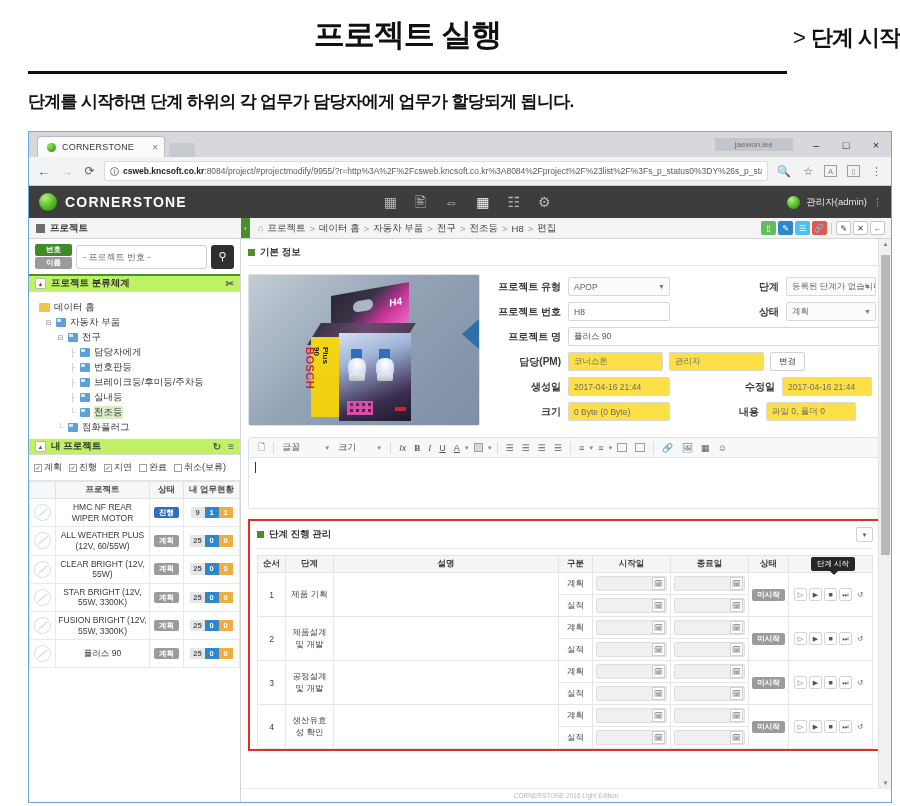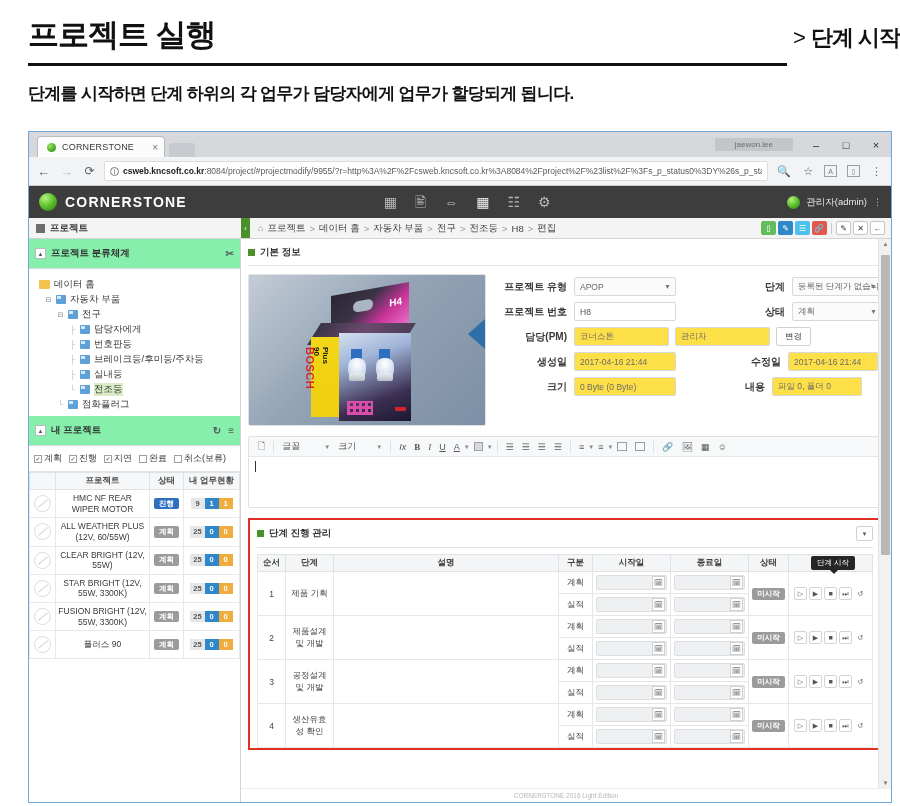--- a/index.html
+++ b/index.html
@@ -11,21 +11,21 @@
     color:#222;
     overflow:hidden;
   }
 
   
   .slide-head { padding:14px 0 0 28px; }
   .slide-title {
     font-size:31px; font-weight:bold; color:#111; letter-spacing:-1px;
     display:flex; align-items:baseline; gap:6px;
   }
-  .slide-title .main { border-bottom:3px solid #111; padding-bottom:7px; }
+  .slide-title .main { border-bottom:3px solid #111; padding-bottom:15px;text-align:center; }
   .slide-title .sep { font-size:22px; font-weight:normal; }
   .slide-title .sub { font-size:22px; font-weight:bold; }
   .slide-desc {
     margin-top:16px; font-size:17px; font-weight:bold; color:#111; letter-spacing:-0.7px;
   }
 
   
   .browser {
     position:absolute; left:28px; top:131px; width:864px; height:672px;
     border:1px solid #6fa8dc; background:#d6d8dc;
@@ -152,21 +152,21 @@
   .search-input {
     flex:1; height:24px; border:1px solid #cfcfcf; border-radius:3px; background:#fff;
     font-size:9px; color:#aaa; padding:0 6px; font-family:inherit;
   }
   .search-btn {
     width:26px; height:24px; background:#2f2f2f; border-radius:3px; color:#fff;
     display:flex; align-items:center; justify-content:center; font-size:11px;
   }
 
   .panel-head {
-    height:30px; background:#86efac; border-bottom:1px solid #d8dbde;
+    height:16px; background:#bef264; border-bottom:1px solid #d8dbde;
     display:flex; align-items:center; padding:0 6px; gap:5px; font-size:9.5px;
     font-weight:bold; color:#333;
   }
   .panel-chev {
     width:11px; height:11px; border:1px solid #b6bbc0; background:#fff; font-size:6px;
     color:#555; display:flex; align-items:center; justify-content:center;
   }
   .panel-head .right { margin-left:auto; display:flex; gap:7px; color:#5a5a5a; font-size:10px; }
 
   .tree { padding:8px 0 4px 6px; font-size:9.5px; color:#3a3a3a; flex:none; }
@@ -498,20 +498,28 @@
           <span class="cb plain">✕</span>
           <span class="cb plain">←</span>
         </div>
       </div>
     </div>
 
     <div class="app-body">
 
       <div class="sidebar">
 
+        <div class="search-row">
+          <div class="seg">
+            <div class="seg-btn on">번호</div>
+            <div class="seg-btn off">이름</div>
+          </div>
+          <input class="search-input" placeholder="- 프로젝트 번호 -" style="">
+          <div class="search-btn">⚲</div>
+        </div>
 
         <div class="panel-head">
           <span class="panel-chev">▲</span>
           <span>프로젝트 분류체계</span>
           <span class="right">✂</span>
         </div>
 
         <div class="tree">
           <div class="tnode" style="padding-left:4px">
             <span class="tfolder"></span>
@@ -731,20 +739,24 @@
               <div class="frow">
                 <div class="flabel" style="width:78px">프로젝트 번호</div>
                 <div class="fin" style="width:102px">H8</div>
                 <div class="flabel" style="width:116px">상태</div>
                 <div class="fsel" style="width:90px">
                     <span>계획</span>
                     <span class="car">▼</span>
                   </div>
               </div>
               <div class="frow">
+                <div class="flabel" style="width:78px">프로젝트 명</div>
+                <div class="fin" style="width:314px">플러스 90</div>
+              </div>
+              <div class="frow">
                 <div class="flabel" style="width:78px">담당(PM)</div>
                 <div class="fin gray" style="width:95px">코너스톤</div>
                 <div class="fin gray" style="width:95px; margin-left:6px">관리자</div>
                 <div class="fbtn" style="margin-left:6px">변경</div>
               </div>
               <div class="frow">
                 <div class="flabel" style="width:78px">생성일</div>
                 <div class="fin gray" style="width:102px">2017-04-16 21:44</div>
                 <div class="flabel" style="width:112px">수정일</div>
                 <div class="fin gray" style="width:90px">2017-04-16 21:44</div>

